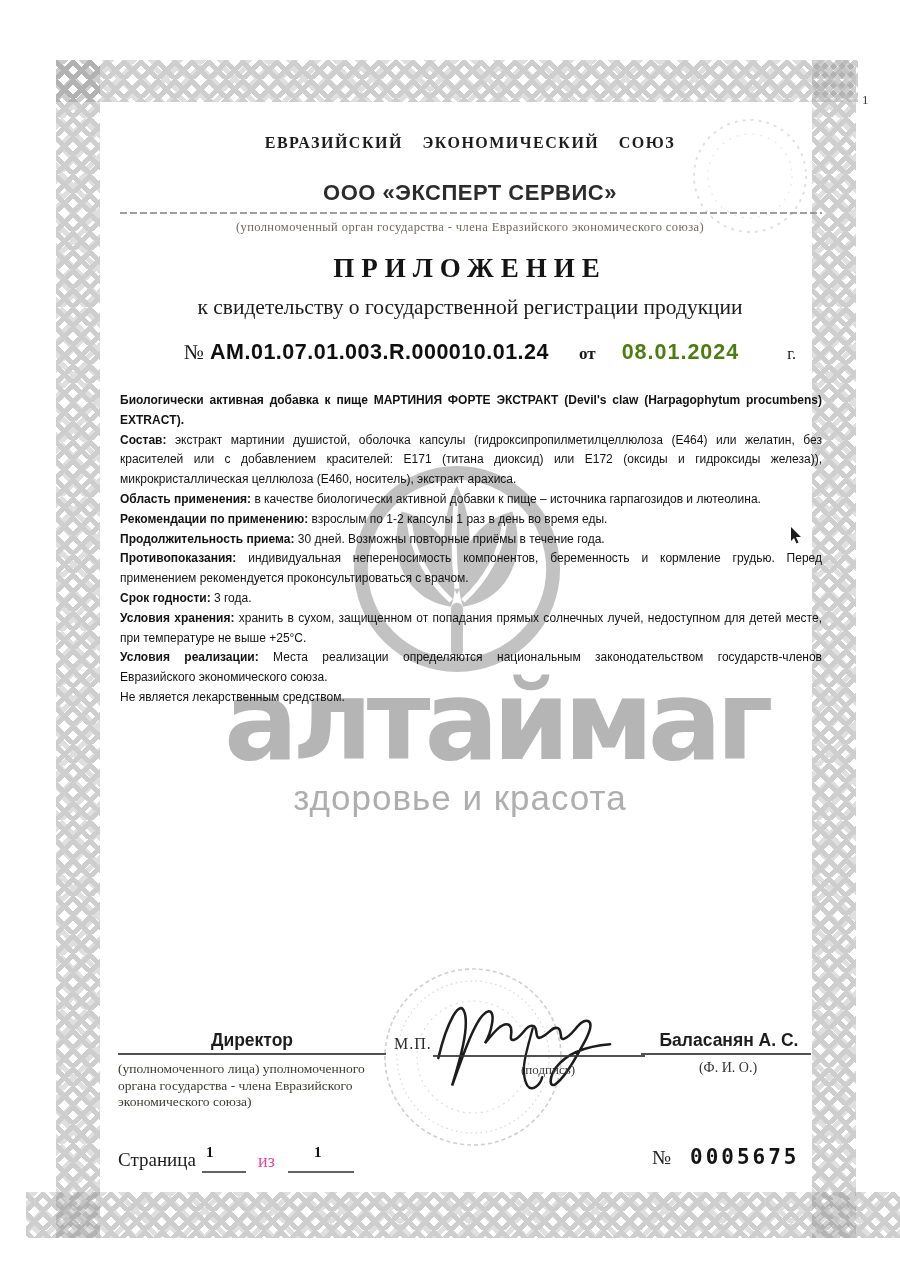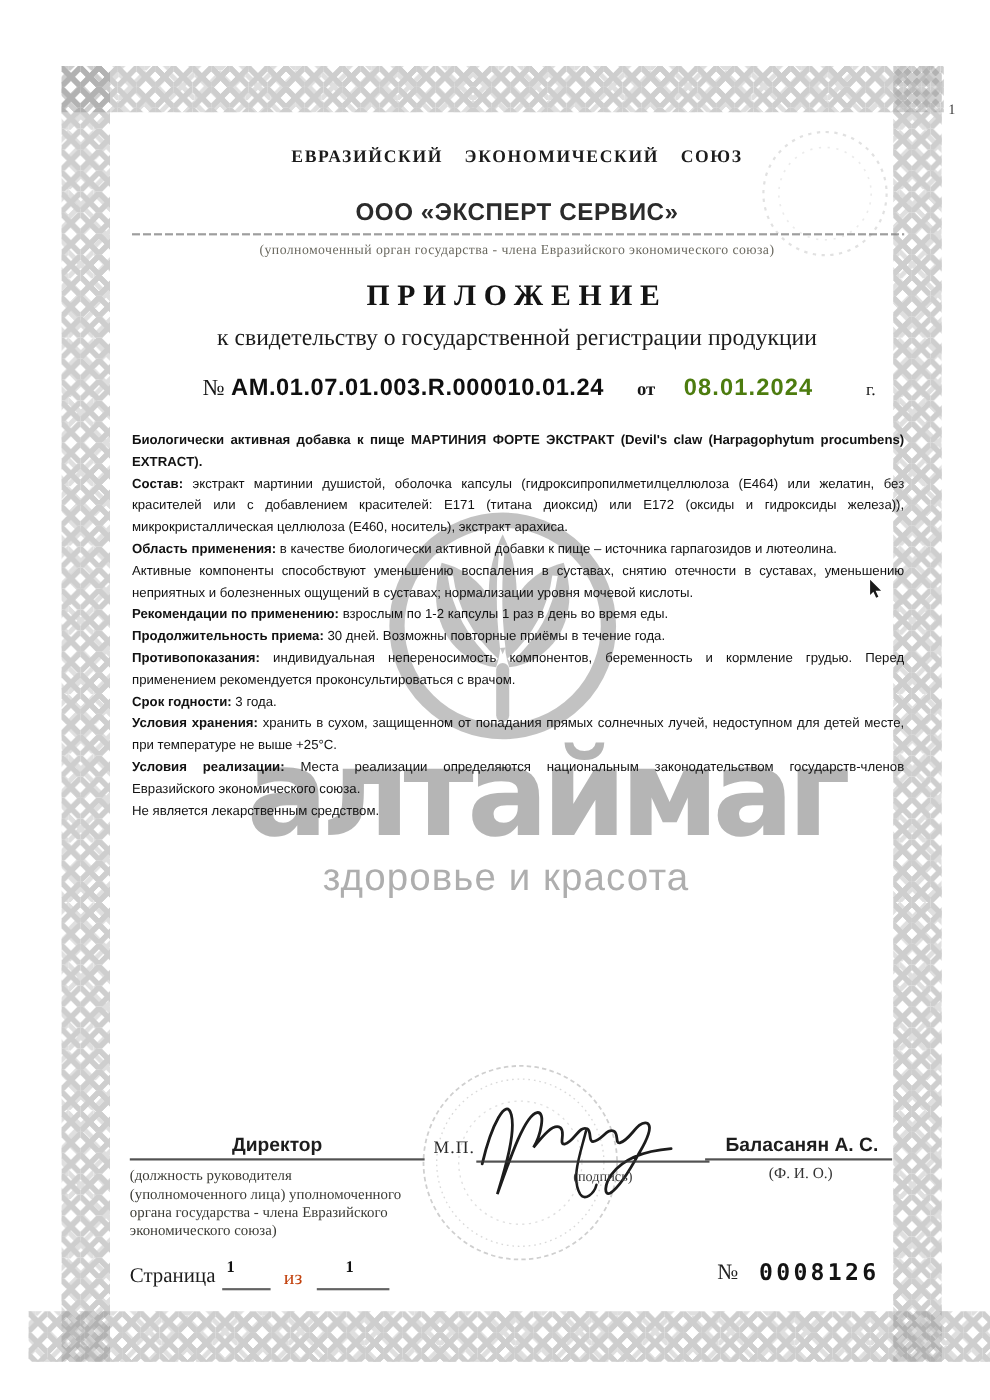--- a/index.html
+++ b/index.html
@@ -76,21 +76,21 @@
   .lbl-name{left:654px;top:1030px;width:150px;font-family:"Liberation Sans",sans-serif;
     font-size:17.5px;font-weight:700;color:#1d1d1d;text-align:center;}
   .lbl-sign-caption{left:455px;top:1062px;width:120px;font-size:13px;color:#3c3c3c;text-align:right;}
   .lbl-name-caption{left:668px;top:1060px;width:120px;font-size:14px;color:#333;text-align:center;}
   .pos-caption{left:118px;top:1061px;width:290px;font-size:13.5px;line-height:16.5px;color:#3a3a34;}
 
   
   .foot-page{left:118px;top:1149px;font-size:19px;color:#1c1c1c;}
   .foot-n1{left:206px;top:1144px;font-size:15px;font-weight:700;color:#111;}
   .foot-rule1{left:202px;top:1171px;width:44px;height:2px;background:#3c3c3c;opacity:.8;}
-  .foot-of{left:258px;top:1151px;font-size:18px;color:#c2410c;}
+  .foot-of{left:258px;top:1151px;font-size:18px;color:#ec4899;}
   .foot-rule2{left:288px;top:1171px;width:66px;height:2px;background:#3c3c3c;opacity:.8;}
   .foot-n2{left:314px;top:1144px;font-size:15px;font-weight:700;color:#111;}
   .doc-no-sign{left:652px;top:1146px;font-size:20px;color:#222;}
   .doc-no{left:690px;top:1145px;font-family:"DejaVu Sans Mono",monospace;font-weight:700;
     font-size:21px;letter-spacing:3px;color:#141414;}
   .corner-mark{left:862px;top:92px;font-size:13px;color:#3a3a3a;}
 </style>
 </head>
 <body>
 
@@ -136,21 +136,20 @@
     <span class="num-value">AM.01.07.01.003.R.000010.01.24</span>
     <span class="num-from">от</span>
     <span class="num-date">08.01.2024</span>
     <span class="num-year">г.</span>
   </div>
 
   <div class="abs body-text z1">
     <p><b>Биологически активная добавка к пище МАРТИНИЯ ФОРТЕ ЭКСТРАКТ (Devil's claw (Harpagophytum procumbens) EXTRACT).</b><span></span></p>
     <p><b>Состав:</b><span> экстракт мартинии душистой, оболочка капсулы (гидроксипропилметилцеллюлоза (Е464) или желатин, без красителей или с добавлением красителей: Е171 (титана диоксид) или Е172 (оксиды и гидроксиды железа)), микрокристаллическая целлюлоза (Е460, носитель), экстракт арахиса.</span></p>
     <p><b>Область применения:</b><span> в качестве биологически активной добавки к пище – источника гарпагозидов и лютеолина.</span></p>
-    <p><b></b><span>Активные компоненты способствуют уменьшению воспаления в суставах, снятию отечности в суставах, уменьшению неприятных и болезненных ощущений в суставах; нормализации уровня мочевой кислоты.</span></p>
     <p><b>Рекомендации по применению:</b><span> взрослым по 1-2 капсулы 1 раз в день во время еды.</span></p>
     <p><b>Продолжительность приема:</b><span> 30 дней. Возможны повторные приёмы в течение года.</span></p>
     <p><b>Противопоказания:</b><span> индивидуальная непереносимость компонентов, беременность и кормление грудью. Перед применением рекомендуется проконсультироваться с врачом.</span></p>
     <p><b>Срок годности:</b><span> 3 года.</span></p>
     <p><b>Условия хранения:</b><span> хранить в сухом, защищенном от попадания прямых солнечных лучей, недоступном для детей месте, при температуре не выше +25°С.</span></p>
     <p><b>Условия реализации:</b><span> Места реализации определяются национальным законодательством государств-членов Евразийского экономического союза.</span></p>
     <p><b></b><span>Не является лекарственным средством.</span></p>
   </div>
 
   <svg class="abs z1" style="left:789px;top:527px;" width="14" height="17" viewBox="0 0 14 17">
@@ -169,28 +168,27 @@
   <svg class="abs z1" style="left:432px;top:990px;" width="212" height="100" viewBox="0 0 200 94">
     <path d="M6 64 C14 30 27 6 31 22 C35 38 25 70 19 90 C31 56 43 22 53 20 C61 19 56 40 50 50 C58 40 67 29 73 33 C78 37 71 48 77 47 C85 45 89 31 96 34 C100 36 97 45 101 45 C109 44 113 33 119 36 C123 38 120 47 124 46 C133 44 139 27 147 29 C153 31 147 44 141 54 C134 67 124 84 116 89 C110 92 111 81 117 73 C126 61 143 53 168 51" fill="none" stroke="#1c1c1c" stroke-width="2.4" stroke-linecap="round"></path>
     <path d="M95 36 C90 56 82 76 90 90 C94 96 102 90 104 82" fill="none" stroke="#1c1c1c" stroke-width="2.2" stroke-linecap="round"></path>
   </svg>
   <div class="sig-line line-sign"></div>
   <div class="abs lbl-sign-caption z1">(подпись)</div>
   <div class="abs lbl-name z1">Баласанян А. С.</div>
   <div class="sig-line line-name"></div>
   <div class="abs lbl-name-caption z1">(Ф. И. О.)</div>
   <div class="abs pos-caption z1">
-    <div>(должность руководителя</div>
     <div>(уполномоченного лица) уполномоченного</div>
     <div>органа государства - члена Евразийского</div>
     <div>экономического союза)</div>
   </div>
 
   <div class="abs foot-page z1">Страница</div>
   <div class="abs foot-n1 z1">1</div>
   <div class="abs foot-rule1 z1"></div>
   <div class="abs foot-of z1">из</div>
   <div class="abs foot-rule2 z1"></div>
   <div class="abs foot-n2 z1">1</div>
   <div class="abs doc-no-sign z1">№</div>
-  <div class="abs doc-no z1">0008126</div>
+  <div class="abs doc-no z1">0005675</div>
 
 </div>
 
 </body></html>

